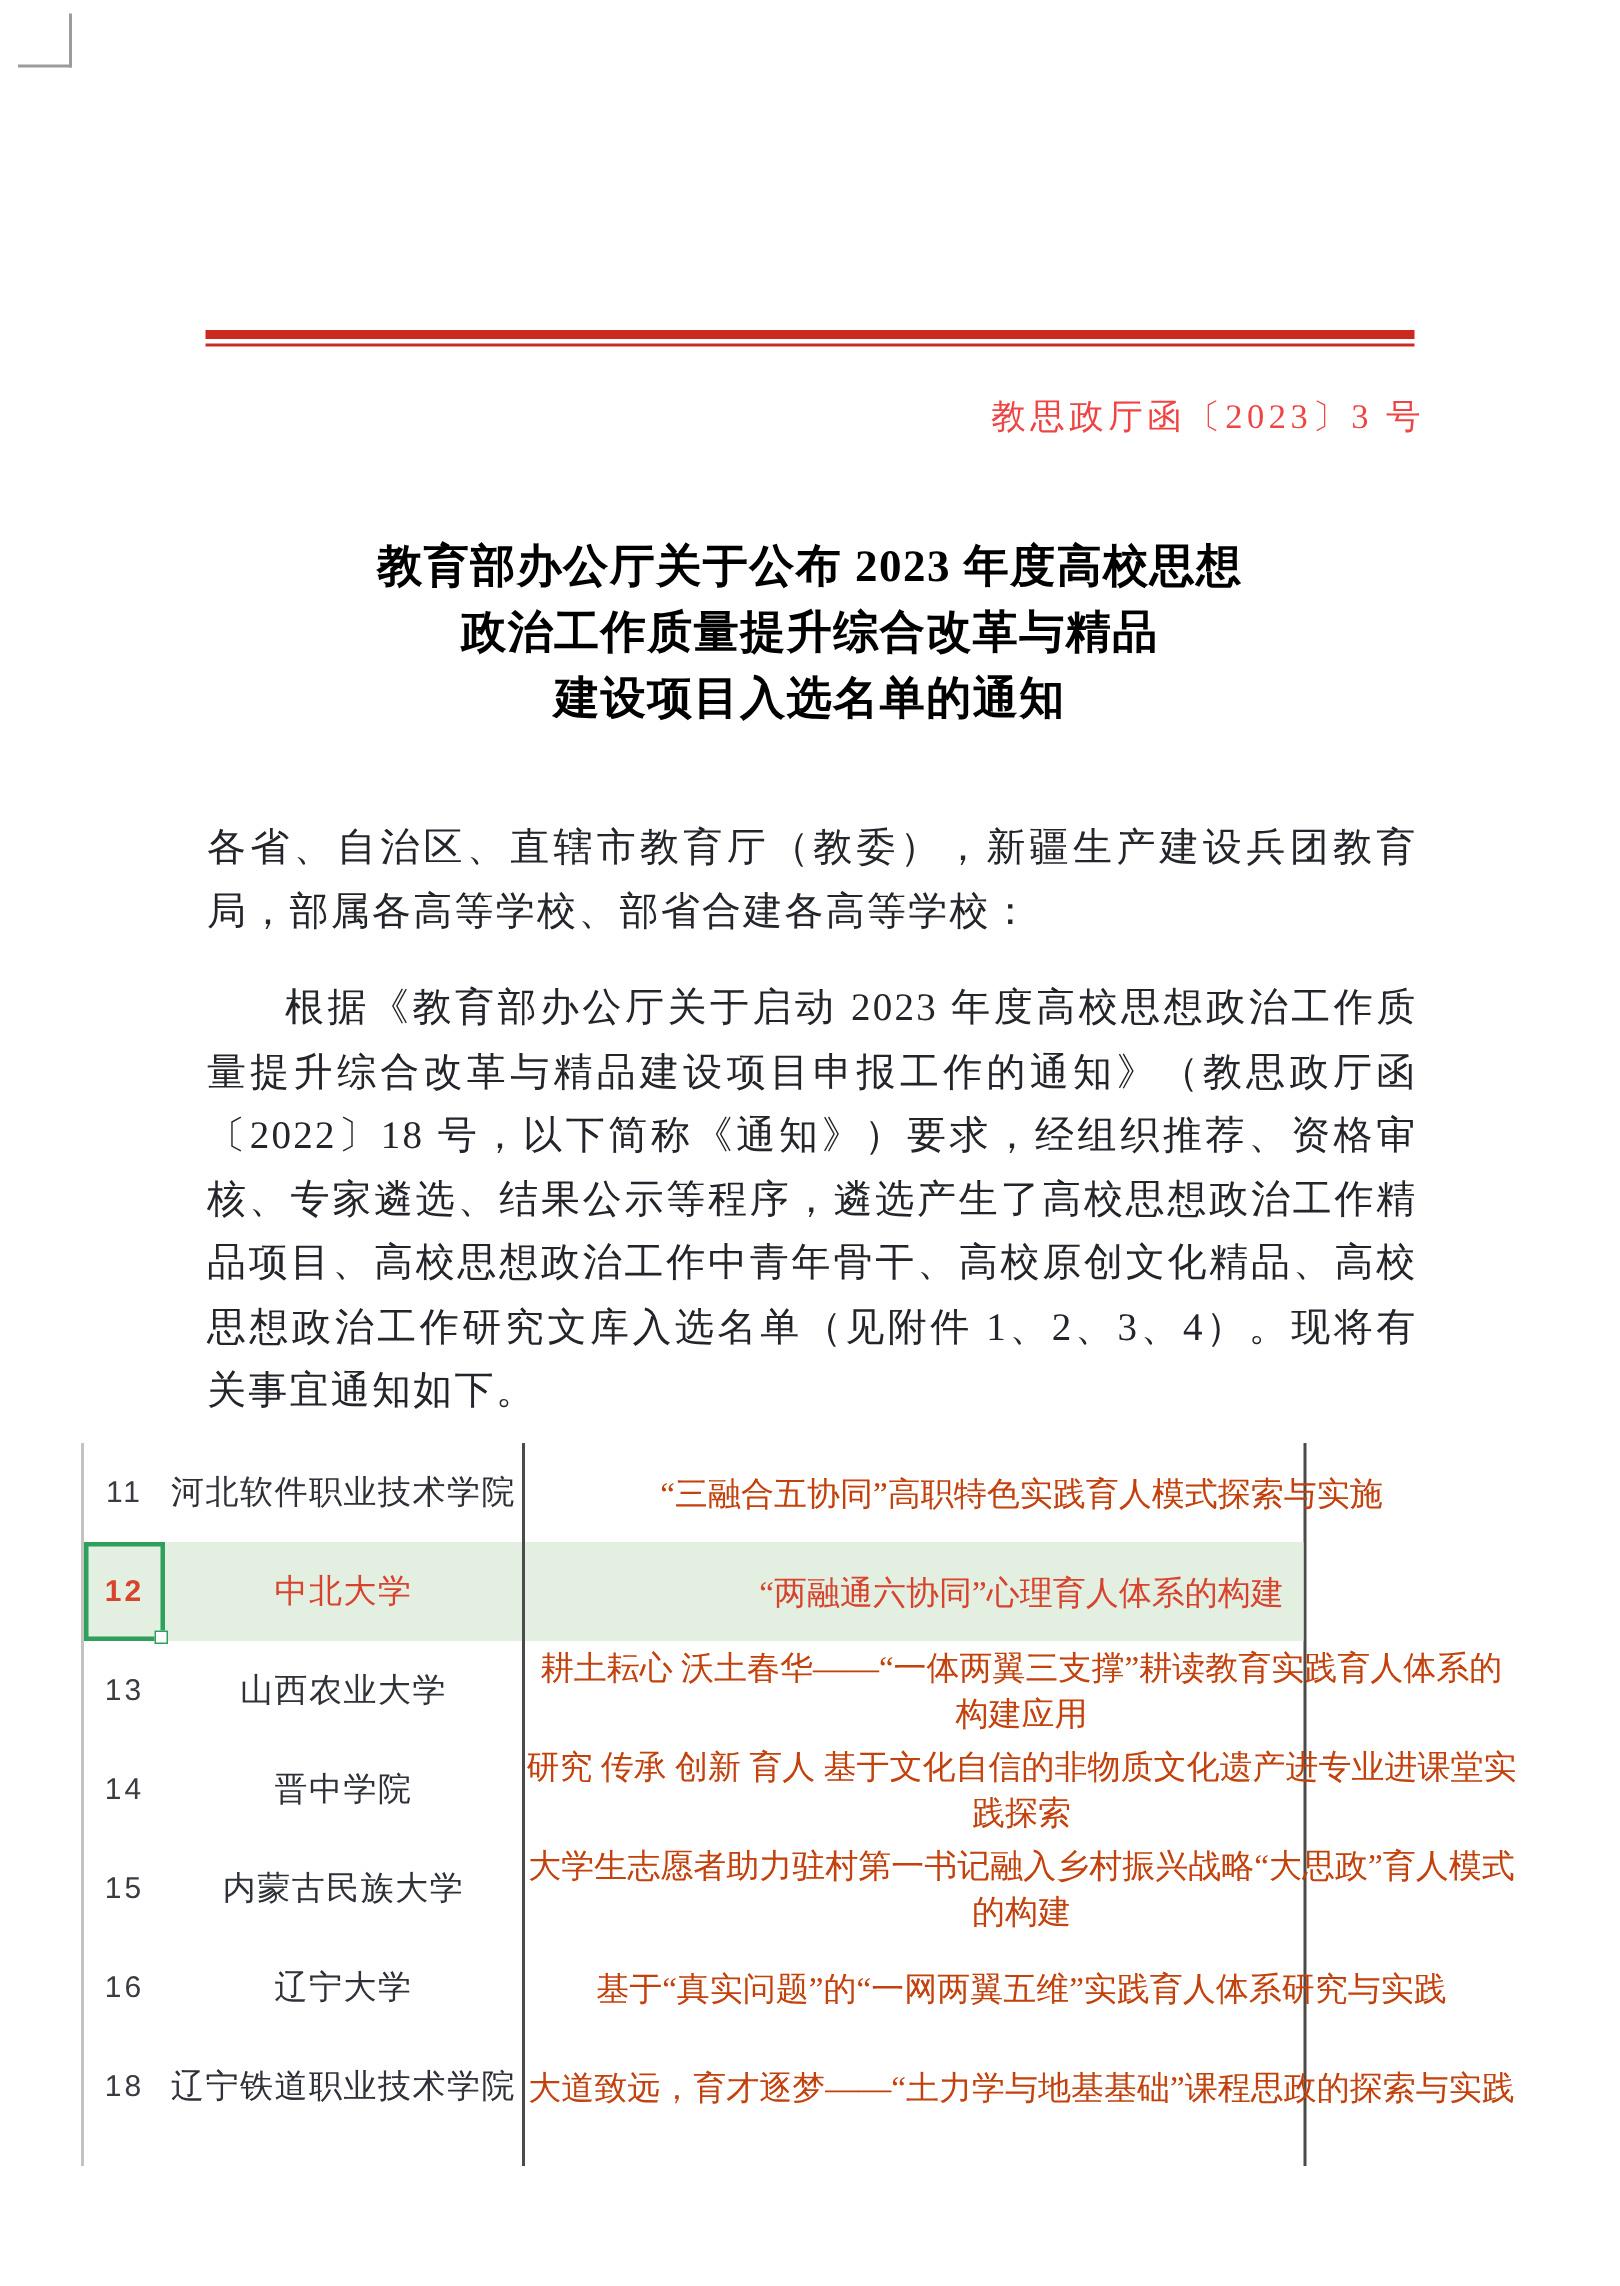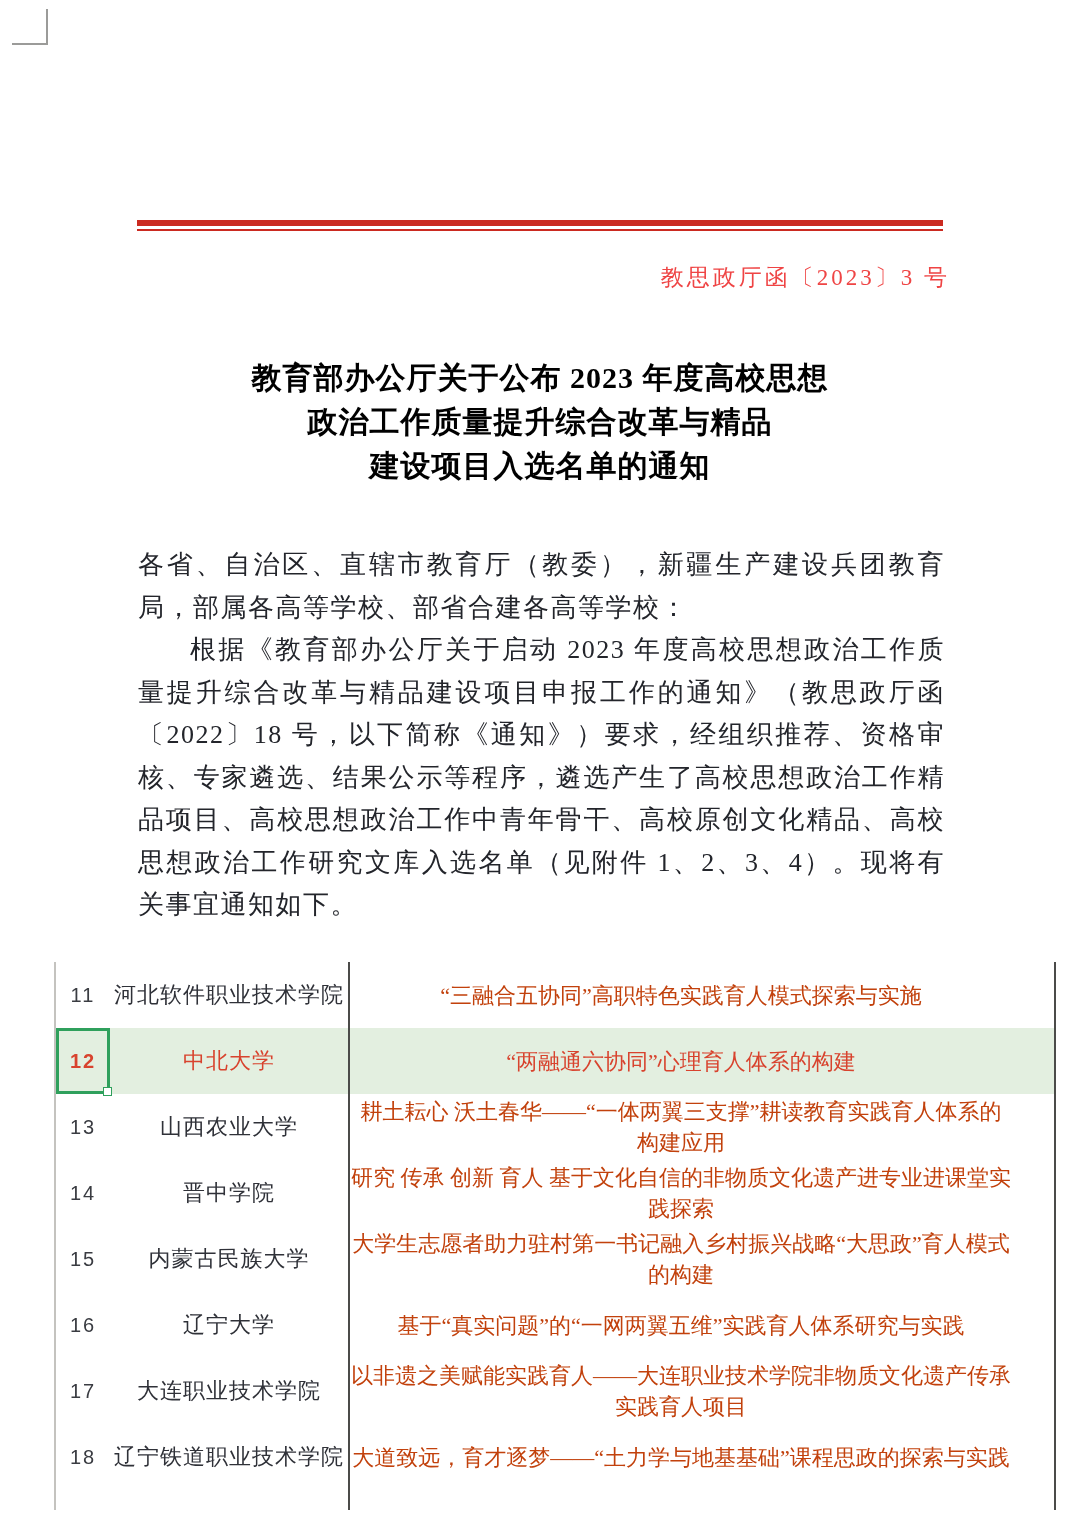--- a/index.html
+++ b/index.html
@@ -44,25 +44,25 @@
   }
 
   .body-text{
     position:absolute;top:544px;left:138px;width:807px;
     font-size:26px;line-height:42.5px;
     color:#23252b;
     text-align:justify;
     letter-spacing:1.5px;
   }
   .body-text p{margin:0;}
-  .body-text p.indent{text-indent:2em;}
+  .body-text p.indent{text-indent:2em;margin-top:22px;}
 
   
   .tbl{
-    position:absolute;left:54px;top:962px;width:1002px;
+    position:absolute;left:54px;top:962px;width:817px;
     border-left:2px solid #c4c3bf;
     border-right:2px solid #4b4b49;
     padding-bottom:20px;
     box-sizing:border-box;
   }
   .col-divider{
     position:absolute;left:292px;top:0;bottom:0;width:2px;background:#4b4b49;
   }
   .trow{
     display:grid;
@@ -148,24 +148,19 @@
       <div class="c-no">15</div>
       <div class="c-school">内蒙古民族大学</div>
       <div class="c-project">大学生志愿者助力驻村第一书记融入乡村振兴战略“大思政”育人模式的构建</div>
     </div>
       <div class="trow">
       <div class="c-no">16</div>
       <div class="c-school">辽宁大学</div>
       <div class="c-project">基于“真实问题”的“一网两翼五维”实践育人体系研究与实践</div>
     </div>
       <div class="trow">
-      <div class="c-no">17</div>
-      <div class="c-school">大连职业技术学院</div>
-      <div class="c-project">以非遗之美赋能实践育人——大连职业技术学院非物质文化遗产传承实践育人项目</div>
-    </div>
-      <div class="trow">
       <div class="c-no">18</div>
       <div class="c-school">辽宁铁道职业技术学院</div>
       <div class="c-project">大道致远，育才逐梦——“土力学与地基基础”课程思政的探索与实践</div>
     </div>
     </div>
 
 </div>
 
 </body></html>

